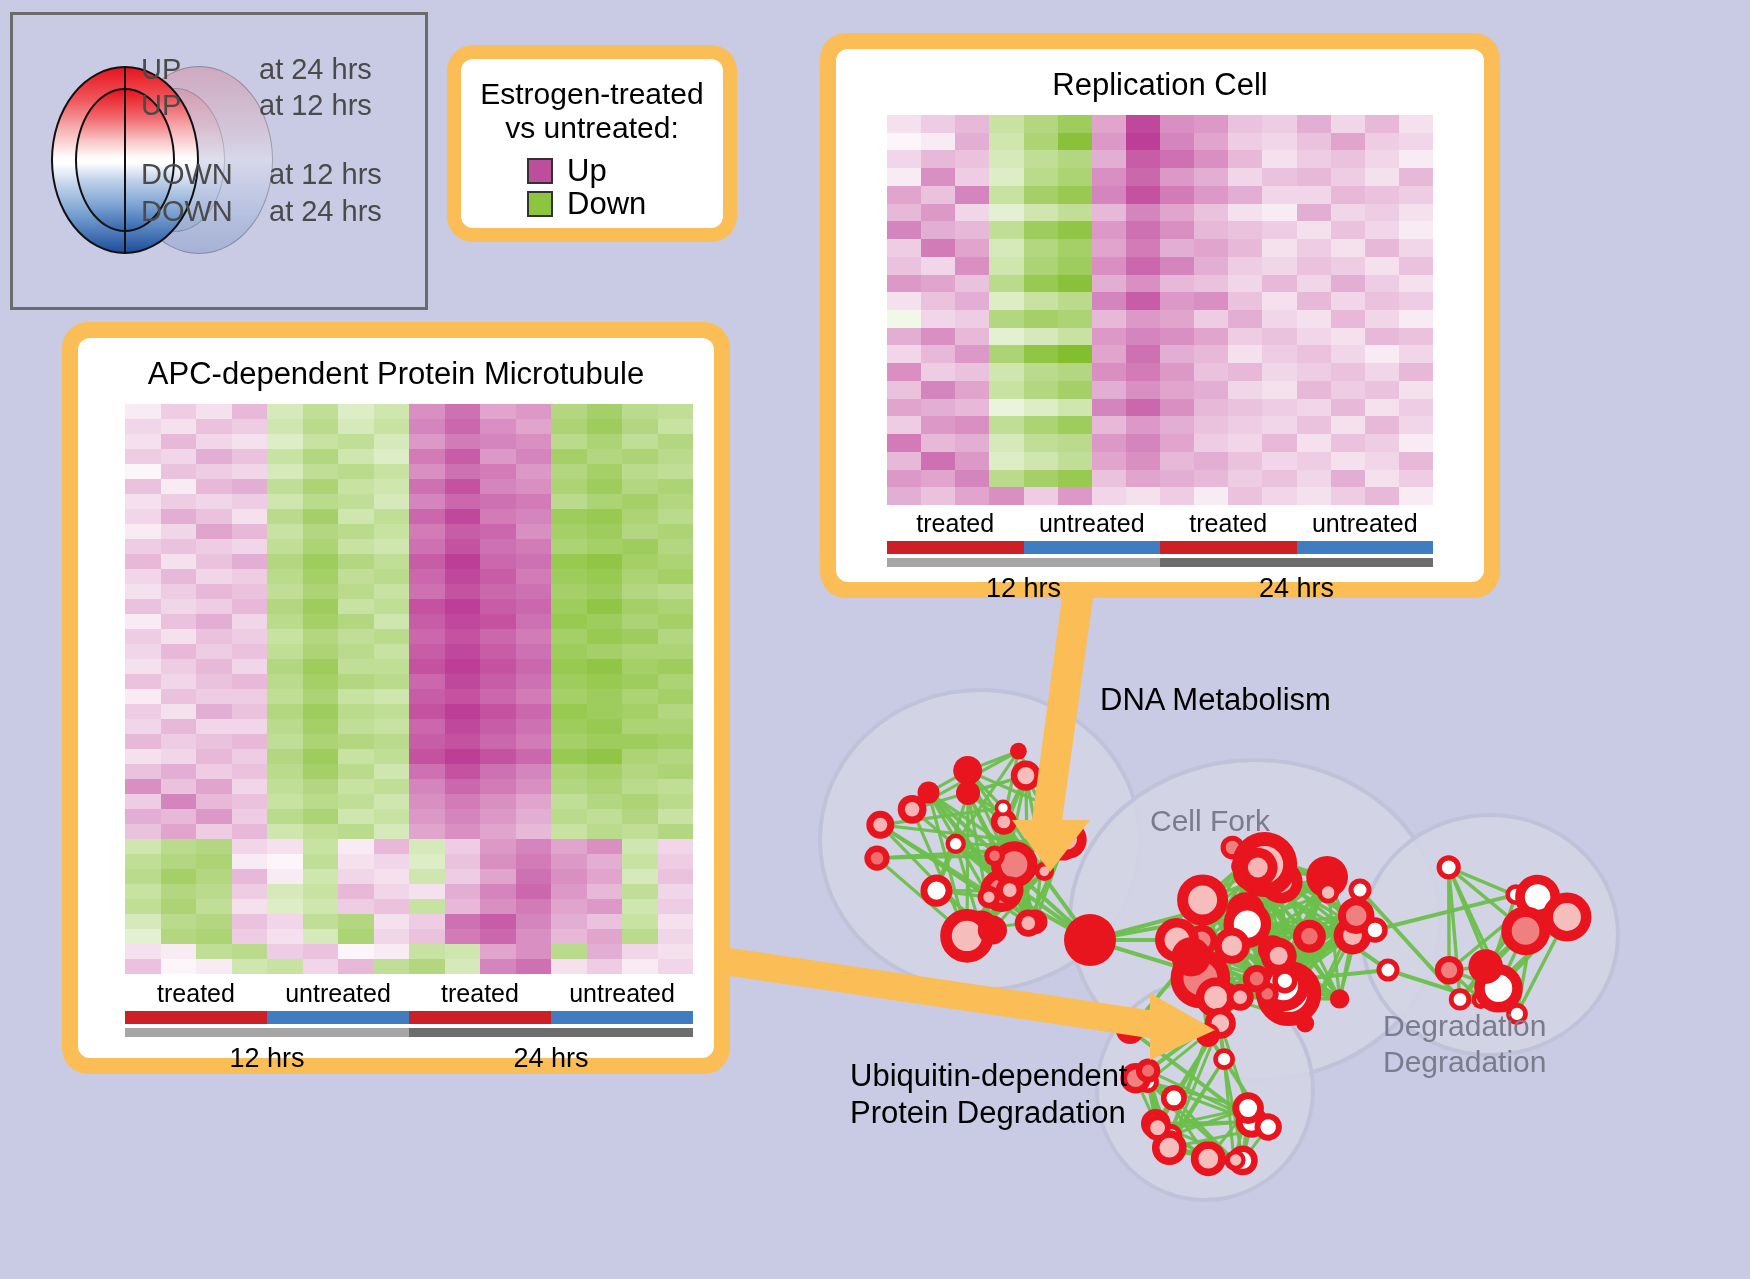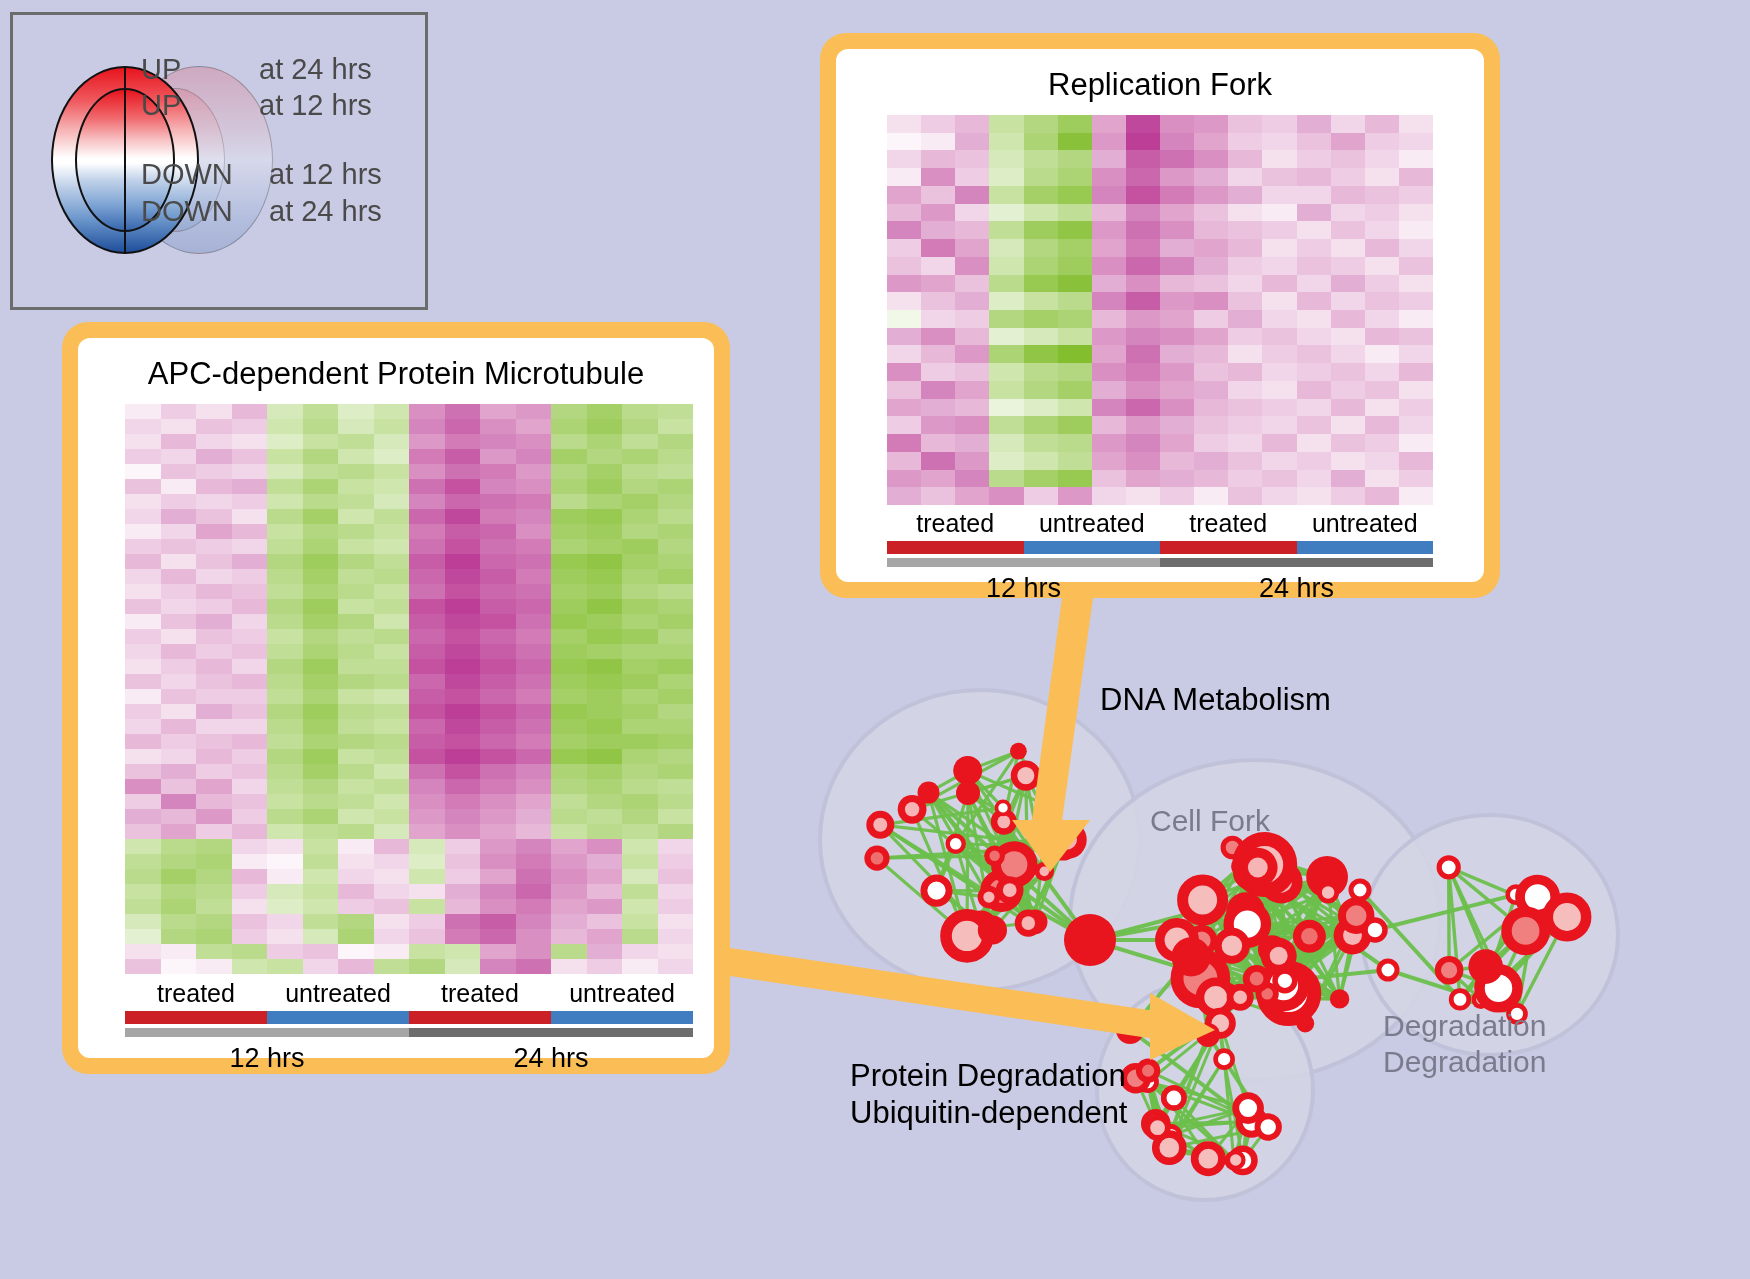--- a/index.html
+++ b/index.html
@@ -125,24 +125,42 @@
     </div>
     <div class="legend-row" style="left:128px;top:180px;">
       <span class="lr-tag" style="left:0;top:0;">DOWN</span>
       <span class="lr-time" style="left:128px;top:0;">at 24 hrs</span>
     </div>
 
     <div class="legend-caption">
     </div>
   </div>
 
+  <div class="panel" id="key-panel">
+    <div class="panel-inner">
+      <div class="key-title">
+        <div>Estrogen-treated</div>
+        <div>vs untreated:</div>
+      </div>
+      <div class="key-items">
+        <div class="key-item">
+          <span class="key-swatch" style="background:#bd4e9e;"></span>
+          <span class="key-label">Up</span>
+        </div>
+        <div class="key-item">
+          <span class="key-swatch" style="background:#8cc63f;"></span>
+          <span class="key-label">Down</span>
+        </div>
+      </div>
+    </div>
+  </div>
 
   <div class="panel" id="replication-panel">
     <div class="panel-inner">
-      <div class="hm-title" style="top:18px;">Replication Fork</div>
+      <div class="hm-title" style="top:18px;">Replication Cell</div>
       <div class="hm-grid" id="hm-rep" style="left: 51px; top: 66px; width: 546px; height: 390px; grid-template-columns: repeat(16, 1fr); grid-template-rows: repeat(22, 1fr);">
           <div class="hm-cell" style="background: rgb(245, 225, 238);"></div>
           <div class="hm-cell" style="background: rgb(238, 204, 227);"></div>
           <div class="hm-cell" style="background: rgb(231, 184, 216);"></div>
           <div class="hm-cell" style="background: rgb(200, 226, 162);"></div>
           <div class="hm-cell" style="background: rgb(179, 215, 128);"></div>
           <div class="hm-cell" style="background: rgb(158, 204, 93);"></div>
           <div class="hm-cell" style="background: rgb(224, 164, 205);"></div>
           <div class="hm-cell" style="background: rgb(192, 72, 156);"></div>
           <div class="hm-cell" style="background: rgb(217, 143, 194);"></div>
@@ -1632,22 +1650,22 @@
           <circle cx="330.0" cy="390.0" r="14.0" fill="#e8141e"></circle>
         </g>
       </svg>
     <div class="net-label" id="label-dna">DNA Metabolism</div>
     <div class="net-label" id="label-cellcycle">Cell Fork</div>
     <div class="net-label" id="label-microtubule">
       <div>Degradation</div>
       <div>Degradation</div>
     </div>
     <div class="net-label" id="label-ubiquitin">
+      <div>Ubiquitin-dependent</div>
       <div>Protein Degradation</div>
-      <div>Ubiquitin-dependent</div>
     </div>
   </div>
 
   <svg id="connectors" style="position:absolute;left:0;top:0;width:1750px;height:1279px;pointer-events:none;">
 
     <path d="M1093,598 L1062,598 L1030,835 L1060,835 Z" fill="#fbbd55"></path>
     <path d="M1012,820 L1090,820 L1050,872 Z" fill="#fbbd55"></path>
 
     <path d="M730,948 L1162,1012 L1162,1040 L730,976 Z" fill="#fbbd55"></path>
     <path d="M1150,993 L1150,1060 L1215,1030 Z" fill="#fbbd55"></path>

